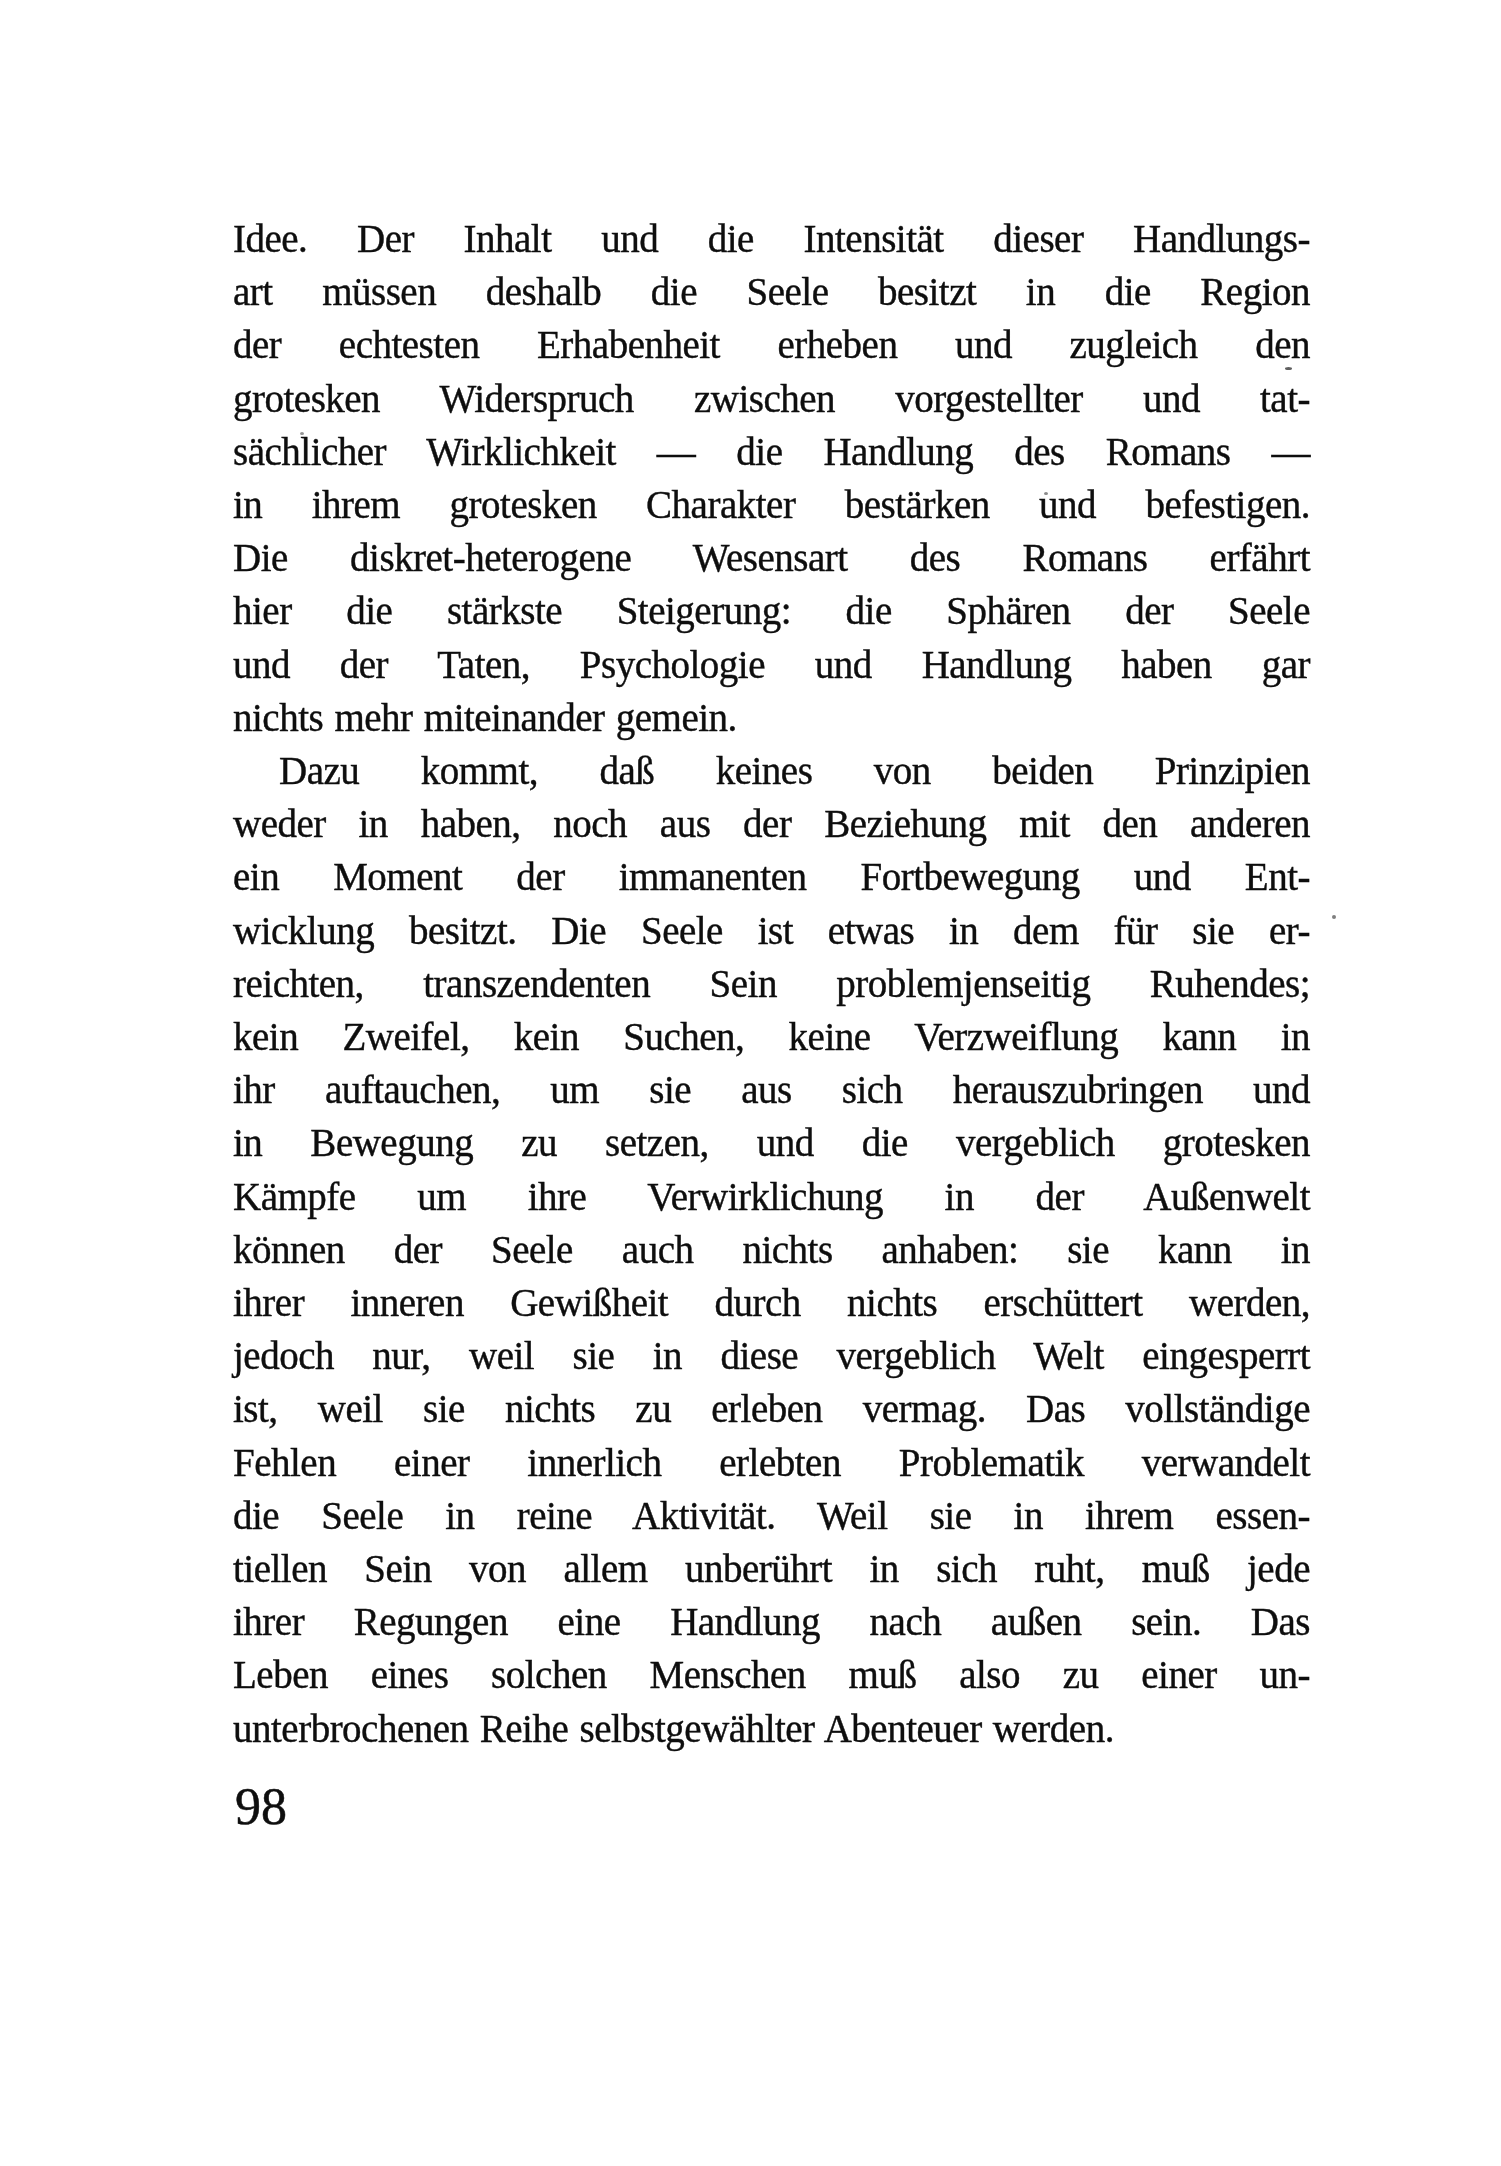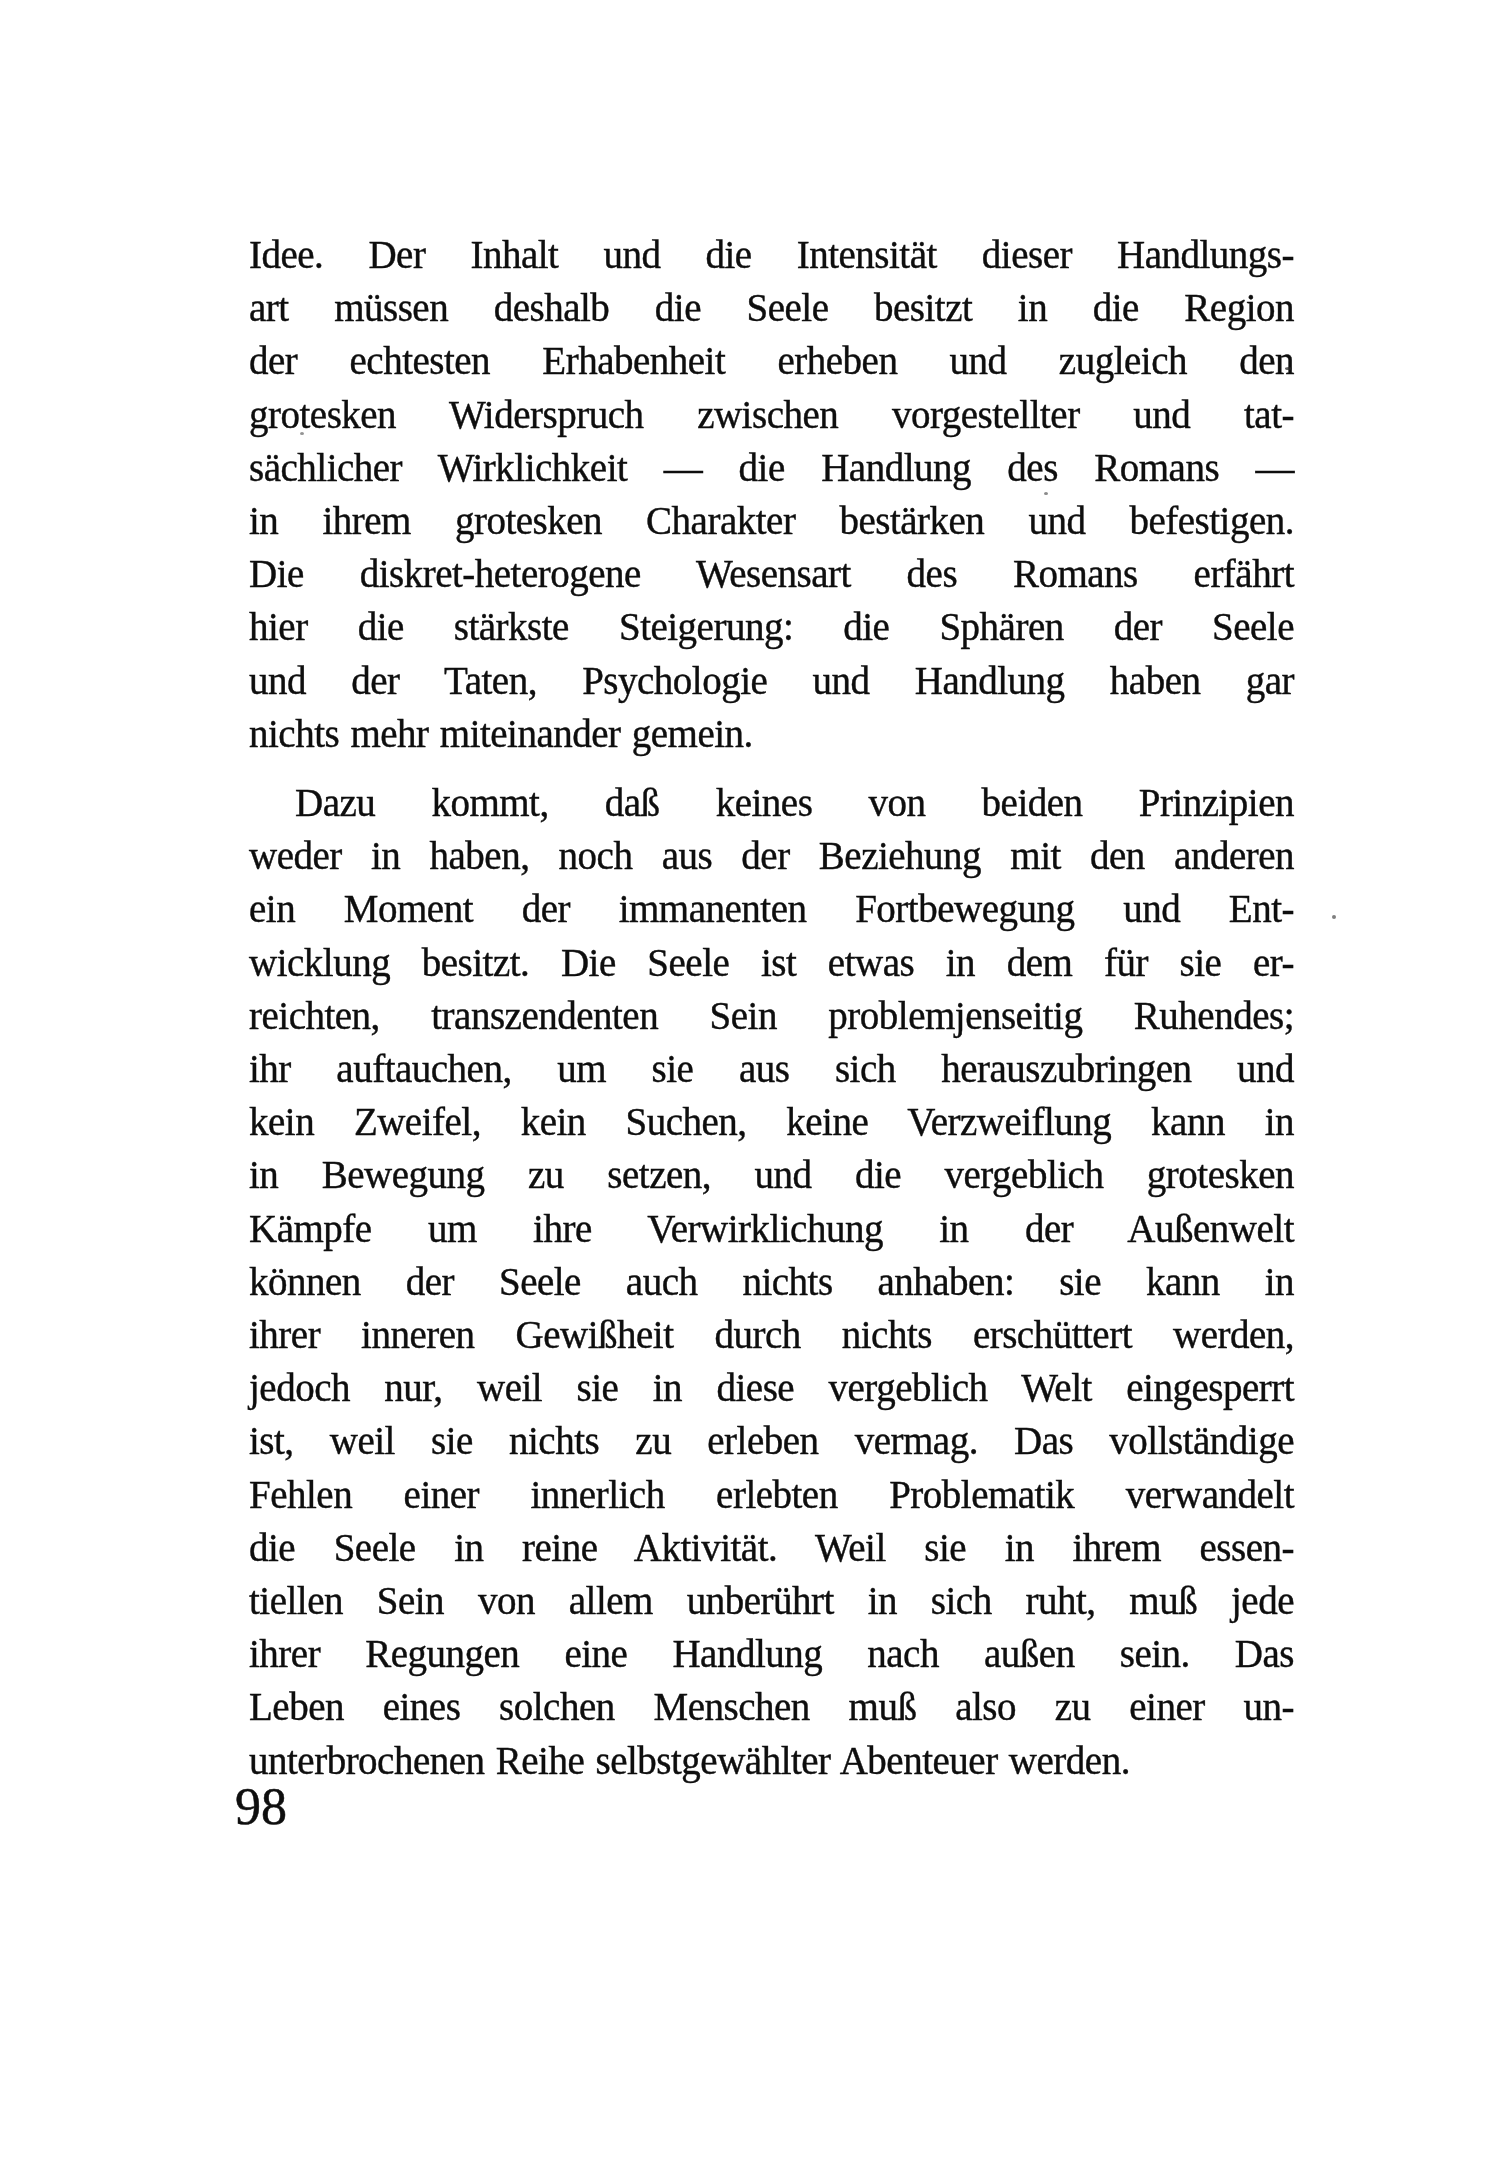--- a/index.html
+++ b/index.html
@@ -17,21 +17,21 @@
     font-family: "Liberation Serif", "DejaVu Serif", serif;
     color: #0e0e0e;
   }
   .text-block {
     position: absolute;
     left: 233px;
     top: 212px;
     width: 1077px;
   }
   .paragraph {
-    margin: 16px;
+    margin: 0;
     padding: 0;
   }
   .line {
     font-size: 39px;
     line-height: 53.2px;
     letter-spacing: -0.5px;
     word-spacing: 2px;
     text-align: justify;
     text-align-last: justify;
     white-space: normal;
@@ -81,22 +81,22 @@
       <div class="line">und der Taten, Psychologie und Handlung haben gar</div>
       <div class="line last">nichts mehr miteinander gemein.</div>
     </section>
 
     <section class="paragraph">
       <div class="line indent">Dazu kommt, daß keines von beiden Prinzipien</div>
       <div class="line">weder in haben, noch aus der Beziehung mit den anderen</div>
       <div class="line">ein Moment der immanenten Fortbewegung und Ent-</div>
       <div class="line">wicklung besitzt. Die Seele ist etwas in dem für sie er-</div>
       <div class="line">reichten, transzendenten Sein problemjenseitig Ruhendes;</div>
+      <div class="line">kein Zweifel, kein Suchen, keine Verzweiflung kann in</div>
       <div class="line">ihr auftauchen, um sie aus sich herauszubringen und</div>
-      <div class="line">kein Zweifel, kein Suchen, keine Verzweiflung kann in</div>
       <div class="line">in Bewegung zu setzen, und die vergeblich grotesken</div>
       <div class="line">Kämpfe um ihre Verwirklichung in der Außenwelt</div>
       <div class="line">können der Seele auch nichts anhaben: sie kann in</div>
       <div class="line">ihrer inneren Gewißheit durch nichts erschüttert werden,</div>
       <div class="line">jedoch nur, weil sie in diese vergeblich Welt eingesperrt</div>
       <div class="line">ist, weil sie nichts zu erleben vermag. Das vollständige</div>
       <div class="line">Fehlen einer innerlich erlebten Problematik verwandelt</div>
       <div class="line">die Seele in reine Aktivität. Weil sie in ihrem essen-</div>
       <div class="line">tiellen Sein von allem unberührt in sich ruht, muß jede</div>
       <div class="line">ihrer Regungen eine Handlung nach außen sein. Das</div>

